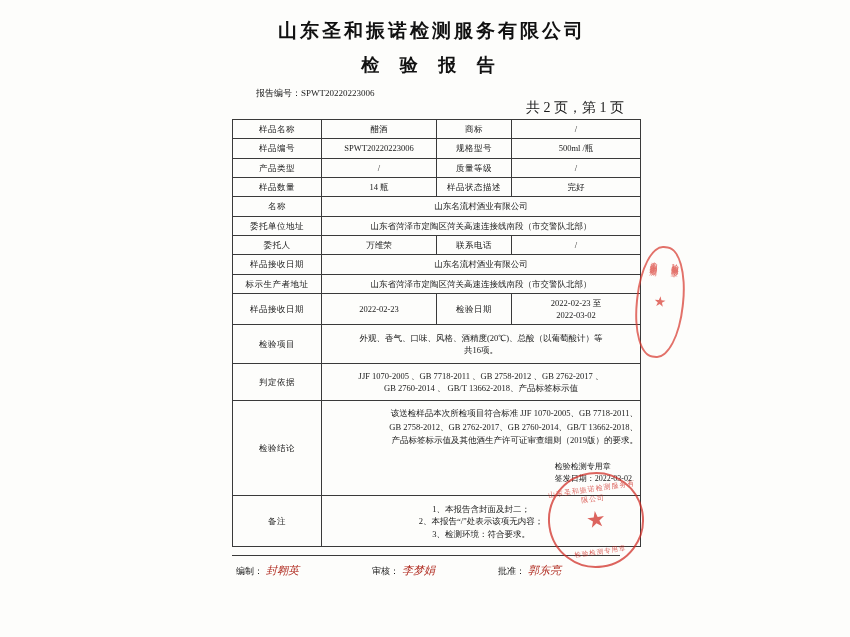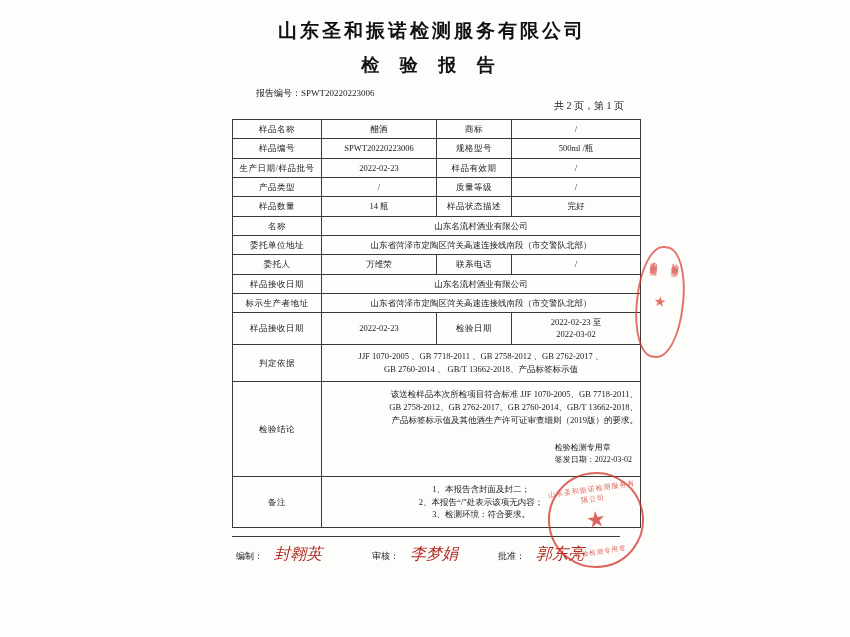--- a/index.html
+++ b/index.html
@@ -108,22 +108,22 @@
     top: 14px;
     white-space: nowrap;
   }
   .sig .lab {
     color: #1a1a1a;
   }
   .sig .hand {
     color: #b02a1f;
     font-family: "DejaVu Serif", serif;
     font-style: italic;
-    font-size: 16px;
-    margin-left: 11px;
+    font-size: 11px;
+    margin-left: 3px;
   }
   .sig.s1 { left: 4px; }
   .sig.s2 { left: 140px; }
   .sig.s3 { left: 266px; }
   .footline {
     position: absolute;
     left: 0;
     top: 6px;
     width: 388px;
     border-top: 1px solid #3a3a3a;
@@ -233,42 +233,36 @@
 
     <div class="title-block">
       <div class="company-title">山东圣和振诺检测服务有限公司</div>
       <div class="report-title">检 验 报 告</div>
     </div>
 
     <div class="meta-row">
       <span class="meta-left"><span>报告编号：</span><span>SPWT20220223006</span></span>
     </div>
     <div style="position:relative;height:12px;">
-      <span style="position:absolute;right:8px;top:-4px;font-size:10px;">共 2 页，第 1 页</span>
+      <span style="position:absolute;right:8px;top:-4px;font-size:14px;">共 2 页，第 1 页</span>
     </div>
 
     <table class="main">
       <tbody>
         <tr>
           <td class="lbl">样品名称</td>
           <td class="val">醋酒</td>
           <td class="lbl2">商标</td>
           <td class="val2">/</td>
         </tr>
         <tr>
           <td class="lbl">样品编号</td>
           <td class="val">SPWT20220223006</td>
           <td class="lbl2">规格型号</td>
           <td class="val2">500ml /瓶</td>
-        </tr>
-        <tr>
-          <td class="lbl">生产日期/样品批号</td>
-          <td class="val">2022-02-23</td>
-          <td class="lbl2">样品有效期</td>
-          <td class="val2">/</td>
         </tr>
         <tr>
           <td class="lbl">产品类型</td>
           <td class="val">/</td>
           <td class="lbl2">质量等级</td>
           <td class="val2">/</td>
         </tr>
         <tr>
           <td class="lbl">样品数量</td>
           <td class="val">14 瓶</td>
@@ -300,20 +294,25 @@
         </tr>
 
         <tr>
           <td class="lbl">样品接收日期</td>
           <td class="val">2022-02-23</td>
           <td class="lbl2">检验日期</td>
           <td class="val2 multiline">2022-02-23 至
 2022-03-02</td>
         </tr>
 
+        <tr>
+          <td class="lbl">检验项目</td>
+          <td class="wide multiline" colspan="3" style="height:32px;">外观、香气、口味、风格、酒精度(20℃)、总酸（以葡萄酸计）等
+共16项。</td>
+        </tr>
 
         <tr>
           <td class="lbl">判定依据</td>
           <td class="left multiline" colspan="3" style="height:30px;">JJF 1070-2005 、GB 7718-2011 、GB 2758-2012 、GB 2762-2017 、
 GB 2760-2014 、 GB/T 13662-2018、产品标签标示值</td>
         </tr>
 
         <tr>
           <td class="lbl">检验结论</td>
           <td colspan="3" style="height:88px;">

